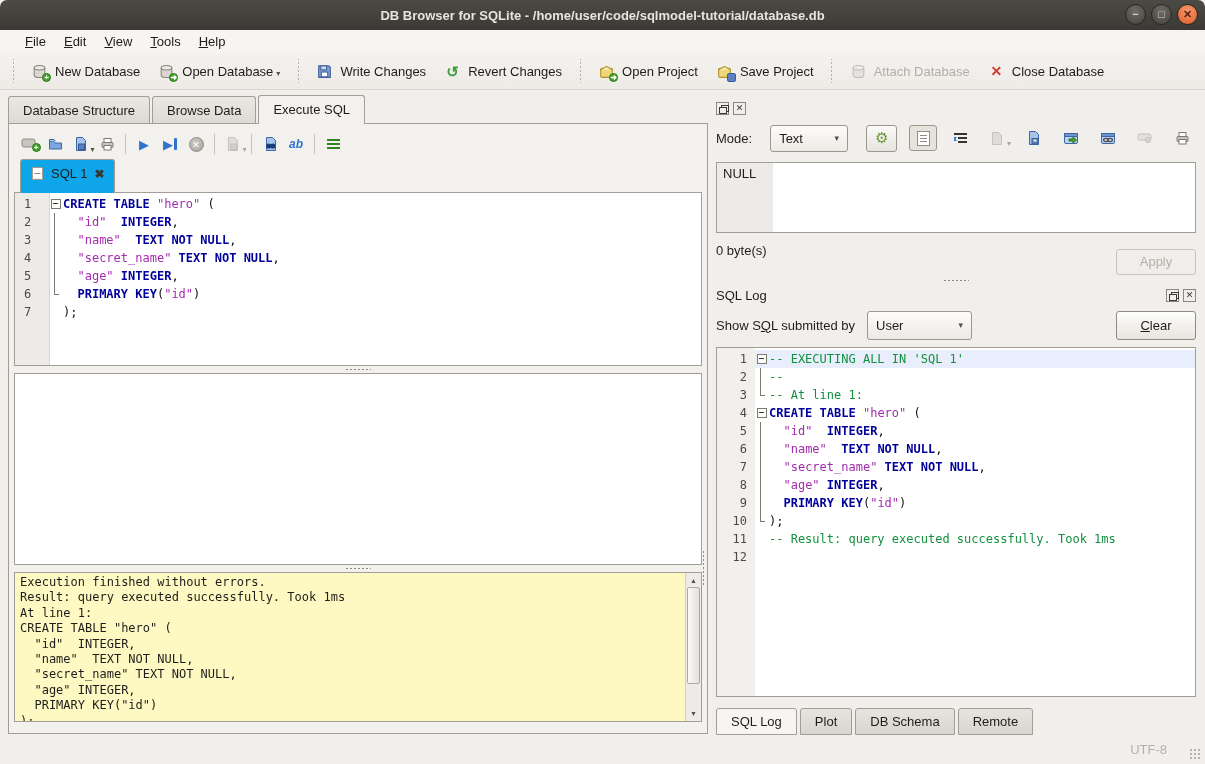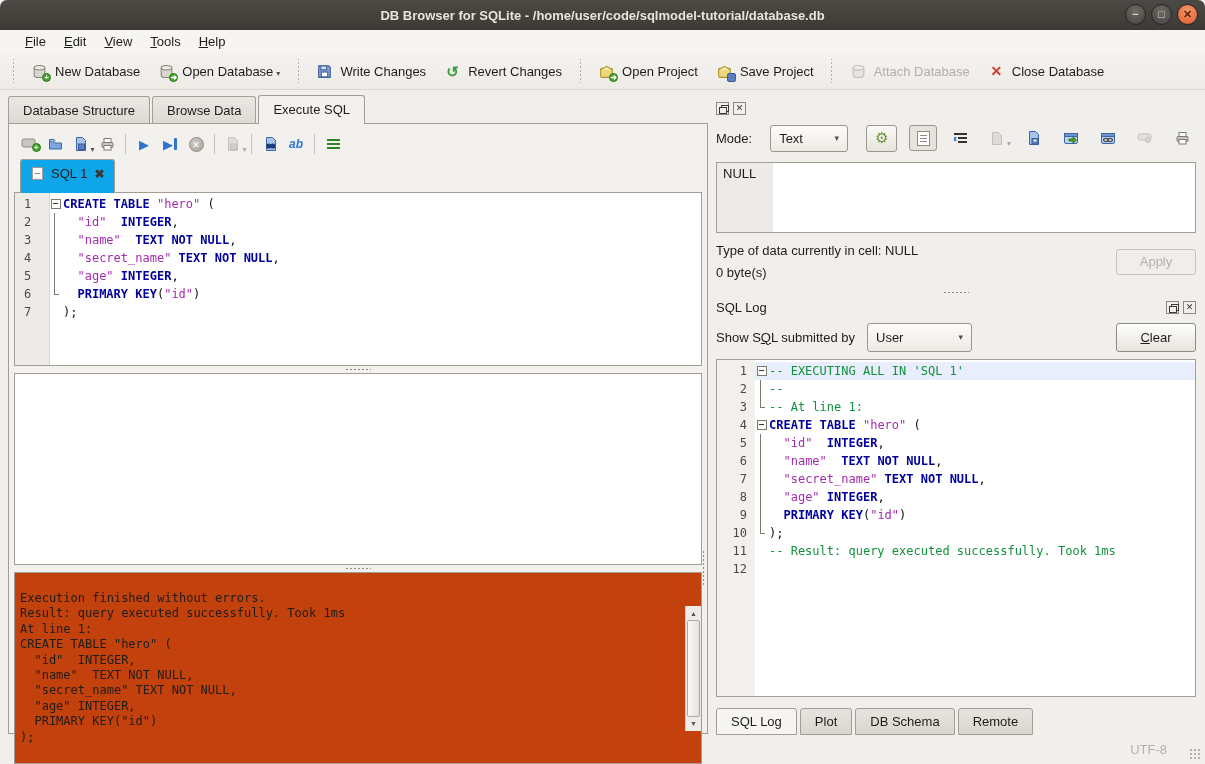--- a/index.html
+++ b/index.html
@@ -101,21 +101,21 @@
   .code-row.hl .fold, .code-row.hl .codeline { background:#e8eefb; }
   .editor-frame {
     border:1px solid #a29e96; height:174px; background:#fff; overflow:hidden; padding-top:2px;
     background-image:linear-gradient(#edebe7,#edebe7),linear-gradient(#d9d6d0,#d9d6d0);
     background-size:34px 100%,1px 100%; background-position:0 0,34px 0; background-repeat:no-repeat;
   }
   .split-h { height:7px; display:flex; align-items:center; justify-content:center; }
   .split-h::after { content:""; width:26px; height:3px;
     background-image:radial-gradient(circle,#908c85 0.9px,transparent 1.1px); background-size:4px 3px; }
   .results-pane { border:1px solid #a29e96; height:192px; background:#fff; }
-  .execlog-frame { border:1px solid #a29e96; height:192px; background:#c2410c; display:flex; overflow:hidden;align-items:center; }
+  .execlog-frame { border:1px solid #a29e96; height:150px; background:#fef9c3; display:flex; overflow:hidden; }
   .execlog-text { flex:1; font-family:"DejaVu Sans Mono",monospace; font-size:12px; line-height:15.4px;
     padding:2px 5px; white-space:pre; overflow:hidden; }
   .scrollbar { width:16px; border-left:1px solid #d2cfc9; background:#eeece8; display:flex; flex-direction:column; padding:1px; }
   .sb-btn { height:13px; font-size:7px; color:#55524c; text-align:center; line-height:13px; }
   .sb-track { flex:1; display:flex; flex-direction:column; }
   .sb-thumb { height:97px; background:linear-gradient(90deg,#fbfaf9,#e4e1db);
     border:1px solid #aeaaa3; border-radius:2px; }
   
   .right-col { flex:1; display:flex; flex-direction:column; padding:2px 9px 0 8px; position:relative; }
   .v-handle { position:absolute; left:-6px; top:460px; width:3px; height:36px;
@@ -461,21 +461,20 @@
       </div>
     </div>
 
     <div class="cell-edit">
       <div class="null-col">NULL</div>
       <div style="flex:1;background:#fff;"></div>
     </div>
 
     <div class="cell-info-row">
       <div class="cell-info" style="flex:1;">
-        <div>Type of data currently in cell: NULL</div>
         <div>0 byte(s)</div>
       </div>
       <div class="apply-btn">Apply</div>
     </div>
 
     <div class="split-h" style="height:10px;"></div>
 
     <div class="dock-title" style="margin-top:0;">
       <span class="t">SQL Log</span>
       <div class="dock-icons">

